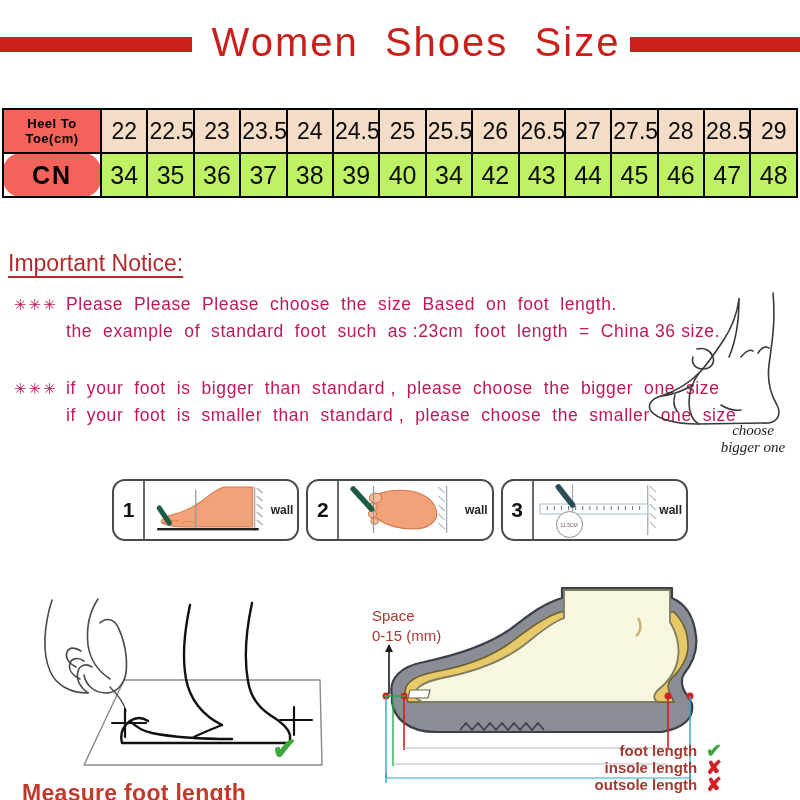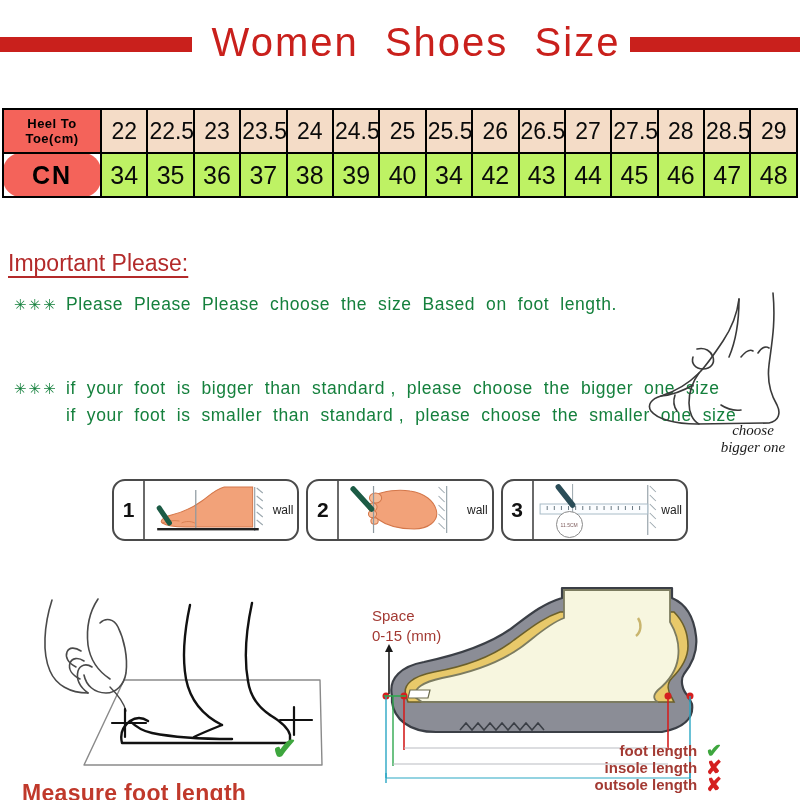--- a/index.html
+++ b/index.html
@@ -85,21 +85,21 @@
     color: #b32a2a;
     text-decoration: underline;
     text-underline-offset: 5px;
   }
   .notice-block { position: absolute; left: 14px; }
   #notice-block-1 { top: 291px; }
   #notice-block-2 { top: 375px; }
   .notice-line {
     font-size: 17.5px;
     line-height: 27px;
-    color: #15803d;
+    color: #be185d;
     white-space: pre;
     letter-spacing: 0.6px;
   }
   .stars {
     display: inline-block;
     width: 52px;
     letter-spacing: 2px;
     font-size: 15px;
   }
   .indent { display: inline-block; width: 52px; }
@@ -155,21 +155,21 @@
   .step-art {
     flex: 1 1 auto;
     position: relative;
   }
   .step-art svg { display: block; width: 100%; height: 100%; }
   .wall-label {
     position: absolute;
     right: 4px; top: 50%;
     transform: translateY(-50%);
     font-size: 12px;
-    font-weight: normal;
+    font-weight: bold;
     color: #222;
   }
   .ruler-badge {
     position: absolute;
     left: 22px; bottom: 1px;
     width: 25px; height: 25px;
     border: 1px solid #8a8a8a;
     border-radius: 50%;
     font-size: 5px;
     color: #7d5b5b;
@@ -286,24 +286,25 @@
       <td class="cn-cell">43</td>
       <td class="cn-cell">44</td>
       <td class="cn-cell">45</td>
       <td class="cn-cell">46</td>
       <td class="cn-cell">47</td>
       <td class="cn-cell">48</td>
     </tr>
   </tbody>
 </table>
 
-<div id="notice-heading">Important Please:</div>
+<div id="notice-heading">Important Notice:</div>
 
 <div class="notice-block" id="notice-block-1">
   <div class="notice-line"><span class="stars">✳✳✳</span><span>Please  Please  Please  choose  the  size  Based  on  foot  length.</span></div>
+  <div class="notice-line"><span class="indent"></span><span>the  example  of  standard  foot  such  as :23cm  foot  length  =  China 36 size.</span></div>
 </div>
 
 <div class="notice-block" id="notice-block-2">
   <div class="notice-line"><span class="stars">✳✳✳</span><span>if  your  foot  is  bigger  than  standard ,  please  choose  the  bigger  one  size</span></div>
   <div class="notice-line"><span class="indent"></span><span>if  your  foot  is  smaller  than  standard ,  please  choose  the  smaller  one  size</span></div>
 </div>
 
 <div id="foot-sketch">
   <svg viewBox="0 0 155 165" width="155" height="165" fill="none" stroke="#3a3a3a" stroke-width="1.6" stroke-linecap="round" stroke-linejoin="round">
     <path d="M128 8 C131 40 126 62 124 80 C122 96 126 110 132 120 C136 128 134 136 124 138 L52 139 C30 139 12 134 6 126 C2 120 6 114 16 111 C32 106 44 98 54 88 C62 80 70 68 78 56 C86 44 92 30 94 14"></path>

